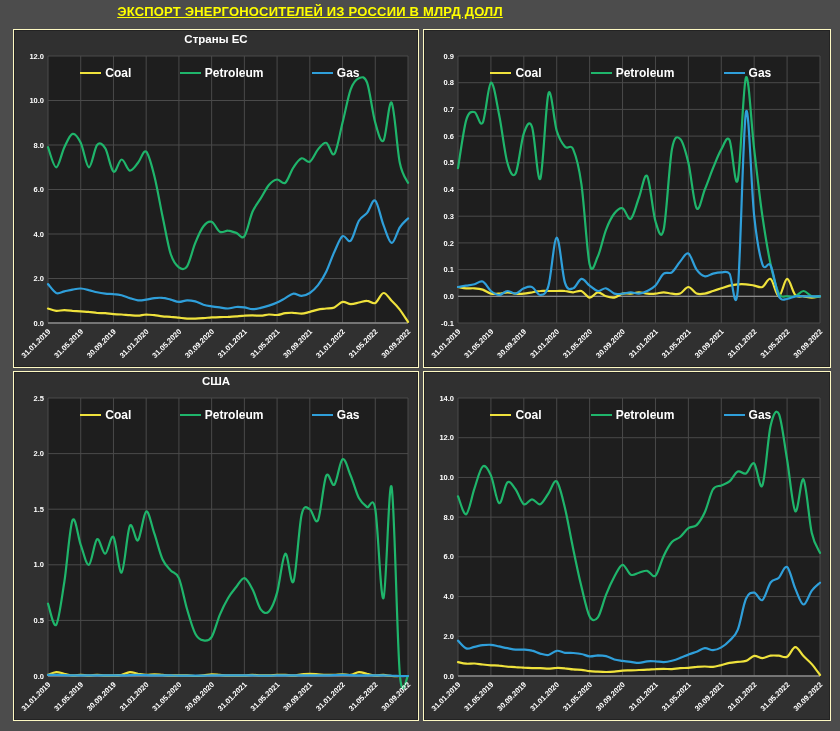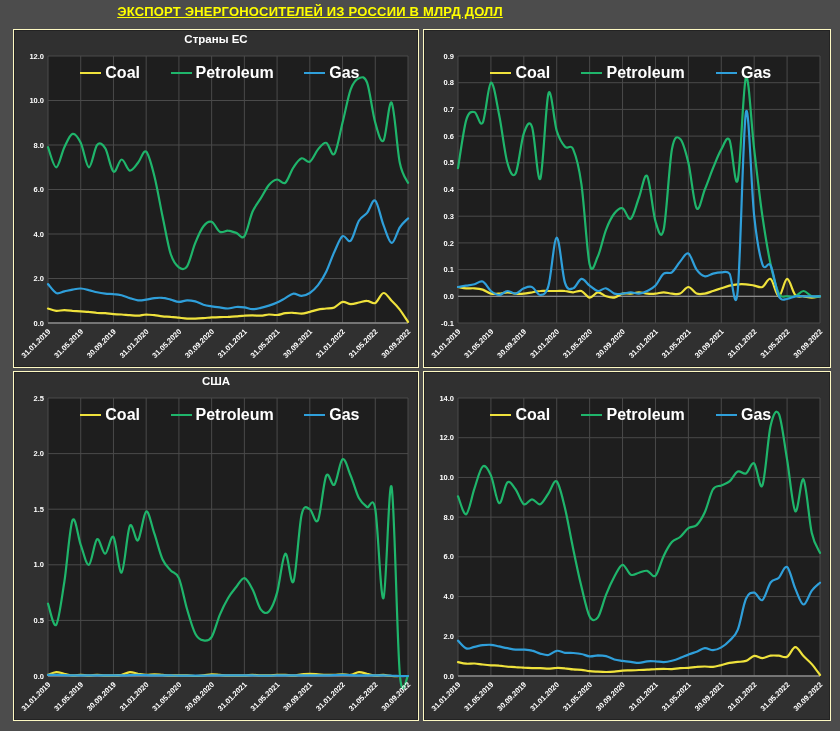--- a/index.html
+++ b/index.html
@@ -28,21 +28,21 @@
     height:17px; padding-top:3px; text-align:center;
     color:#FFFFFF; font-weight:bold; font-size:11.5px; white-space:nowrap;
   }
   .plot-wrap { position:absolute; top:21px; left:0; right:0; bottom:0; }
   svg.plot { width:100%; height:100%; display:block; }
   .legend {
     position:absolute; left:34px; right:10px; top:15px; height:14px;
     display:flex; justify-content:space-between; align-items:center;
     padding:0 12% 0 8%; box-sizing:border-box; pointer-events:none;
   }
-  .legend-item { display:flex; align-items:center; color:#FFFFFF; font-size:16px; font-weight:bold; white-space:nowrap; }
+  .legend-item { display:flex; align-items:center; color:#FFFFFF; font-size:12px; font-weight:bold; white-space:nowrap; }
   .swatch { display:inline-block; width:21px; height:0; border-top:2.5px solid #888; margin-right:4px; }
 </style>
 </head>
 <body style="background: rgb(76, 76, 76);">
 
 <div class="main-title" style="color: rgb(255, 255, 0);">ЭКСПОРТ ЭНЕРГОНОСИТЕЛЕЙ ИЗ РОССИИ В МЛРД ДОЛЛ</div>
 
 <div class="charts-grid">
 
   <div class="panel">

